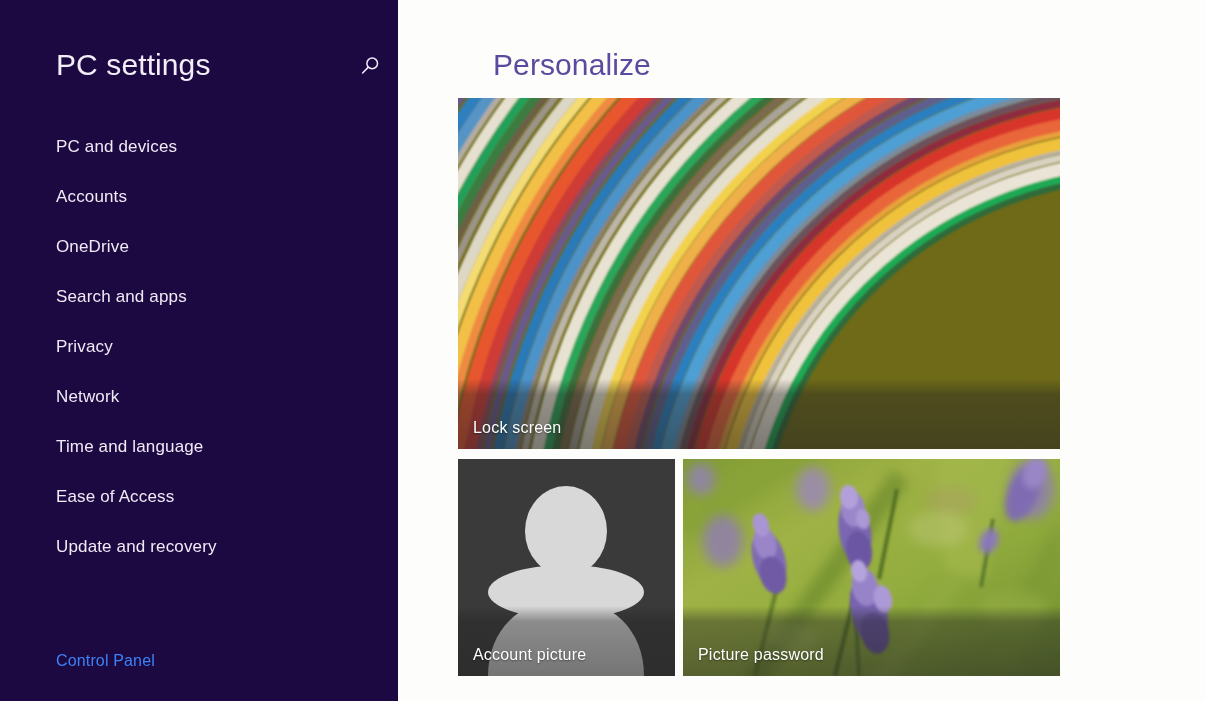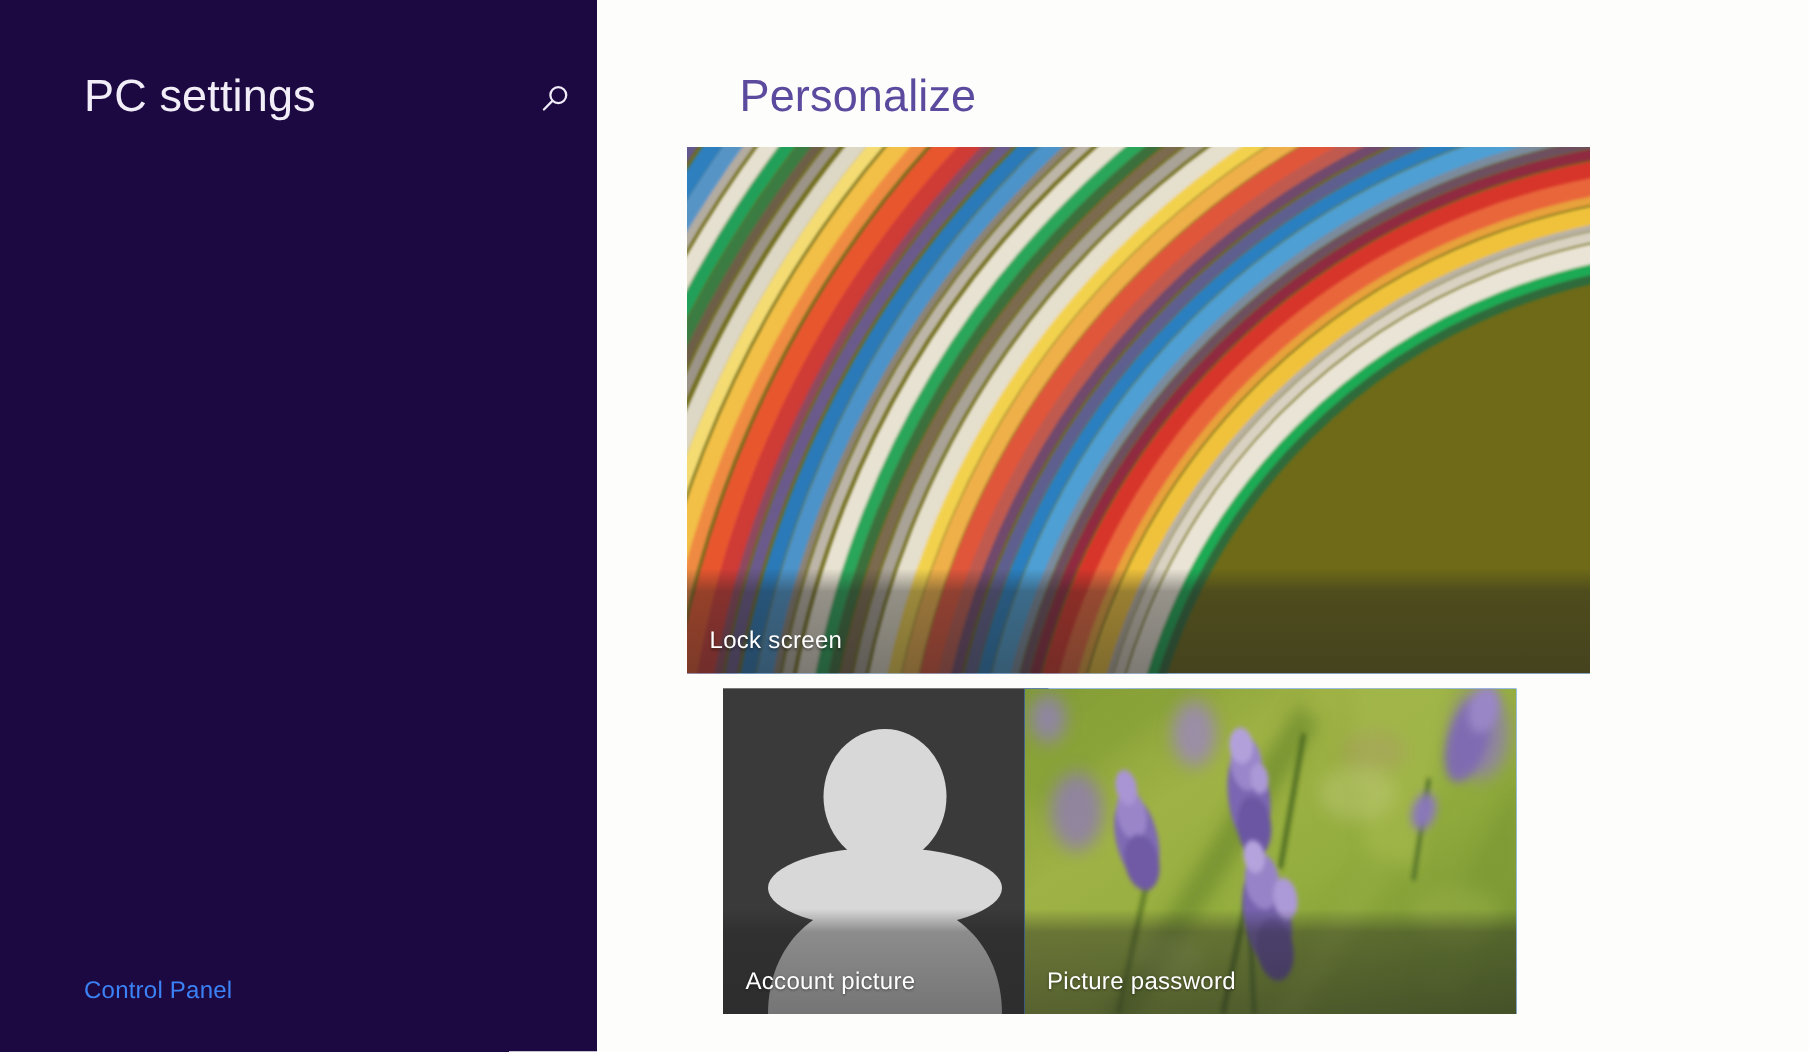--- a/index.html
+++ b/index.html
@@ -125,21 +125,21 @@
     line-height: 40px;
     white-space: nowrap;
     margin-left: 35px;
   }
 
   
   .tile {
     position: absolute;
     overflow: hidden;
     cursor: pointer;
-    background: #3b82f6;
+    background: #0c4a6e;
   }
 
   .tile-art {
     position: absolute;
     left: 0;
     top: 0;
     width: 100%;
     height: 100%;
   }
 
@@ -173,28 +173,27 @@
     height: 351px;
   }
 
   
   #tile-account-picture {
     left: 60px;
     top: 459px;
     width: 217px;
     height: 217px;
     background: #3a3a3a;
-    margin-left: 24px;
   }
 
   
   #tile-picture-password {
     left: 285px;
     top: 459px;
-    width: 328px;
+    width: 377px;
     height: 217px;
   }
 
   
   .avatar-art { background: #3a3a3a; }
 </style>
 </head>
 <body>
 
 <div id="app">
@@ -207,20 +206,31 @@
       <div id="search-icon-btn">
         <span>
           <svg width="22" height="22" viewBox="0 0 22 22" fill="none" xmlns="http://www.w3.org/2000/svg" aria-hidden="true">
             <circle cx="13.2" cy="8.4" r="5.3" stroke="#f0ecf7" stroke-width="1.5" fill="none"></circle>
             <line x1="9.1" y1="12.4" x2="3.6" y2="18.0" stroke="#f0ecf7" stroke-width="1.5" stroke-linecap="round"></line>
           </svg>
         </span>
       </div>
     </div>
 
+    <div id="sidebar-nav">
+      <div class="nav-item">PC and devices</div>
+      <div class="nav-item">Accounts</div>
+      <div class="nav-item">OneDrive</div>
+      <div class="nav-item">Search and apps</div>
+      <div class="nav-item">Privacy</div>
+      <div class="nav-item">Network</div>
+      <div class="nav-item">Time and language</div>
+      <div class="nav-item">Ease of Access</div>
+      <div class="nav-item">Update and recovery</div>
+    </div>
 
     <div id="control-panel-link">Control Panel</div>
   </div>
 
   <div id="main">
 
     <div id="page-title">Personalize</div>
 
     <div class="tile" id="tile-lock-screen">
       <svg class="tile-art" viewBox="0 0 602 351" preserveAspectRatio="none" xmlns="http://www.w3.org/2000/svg">

